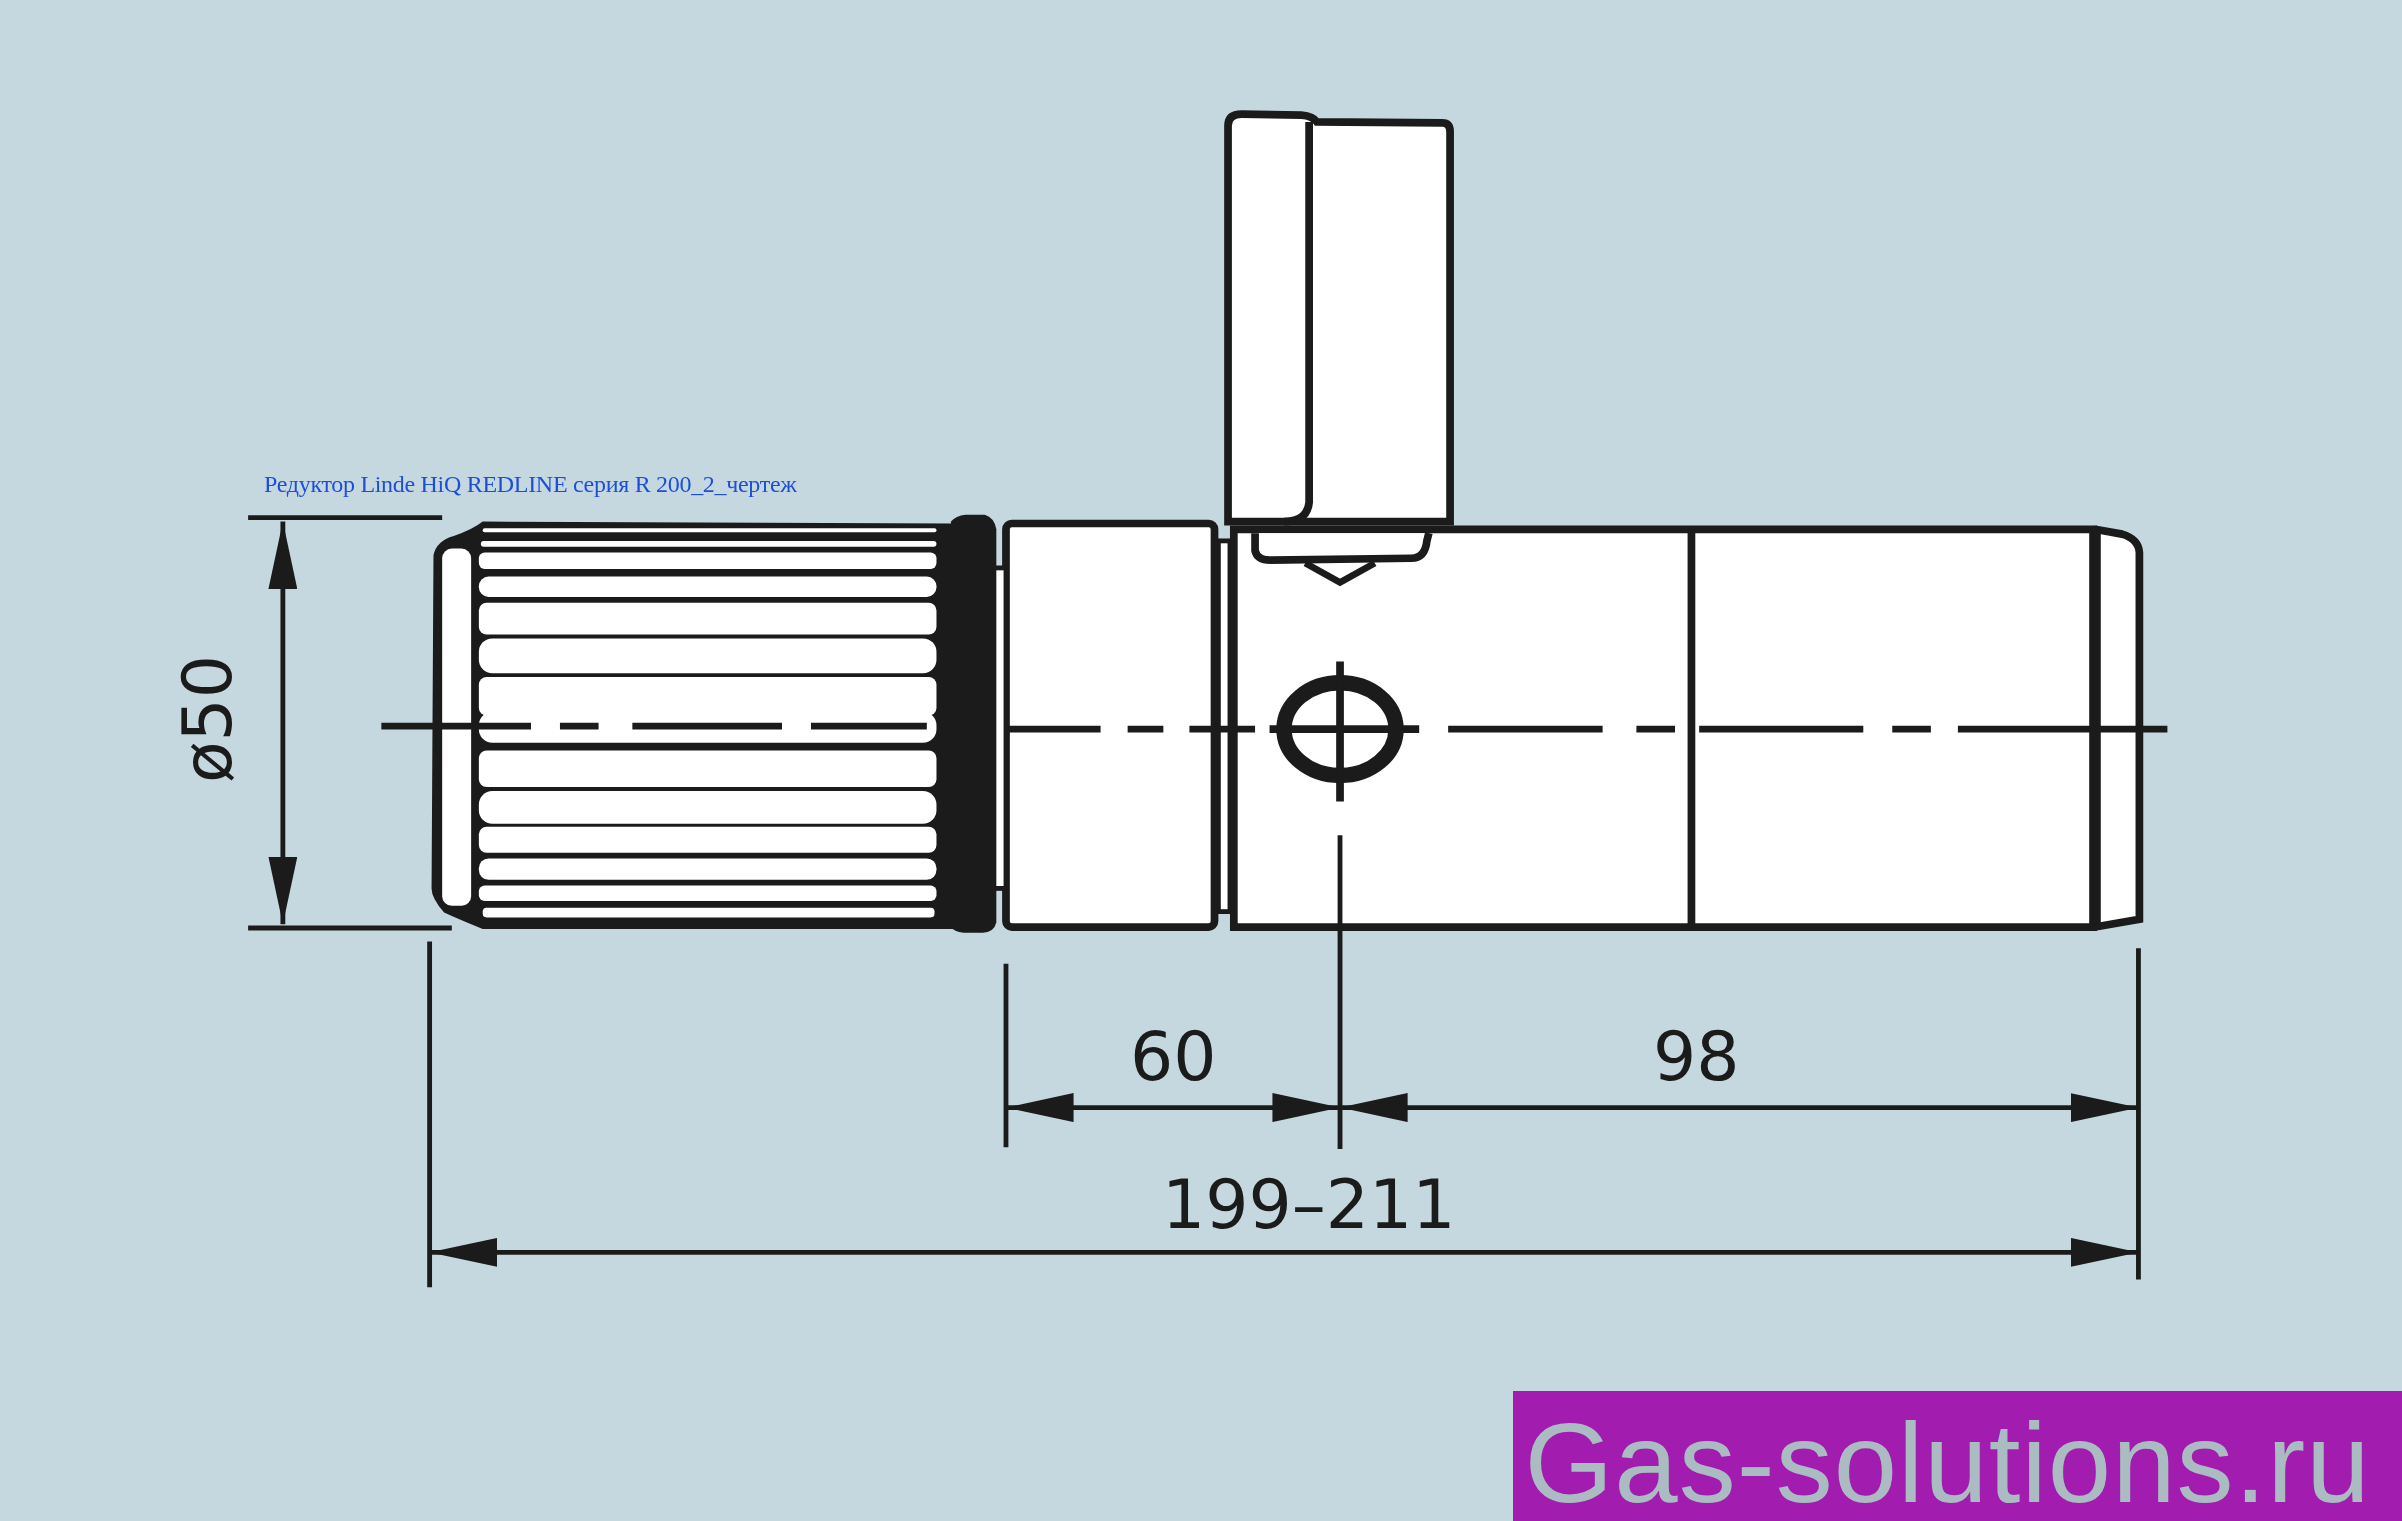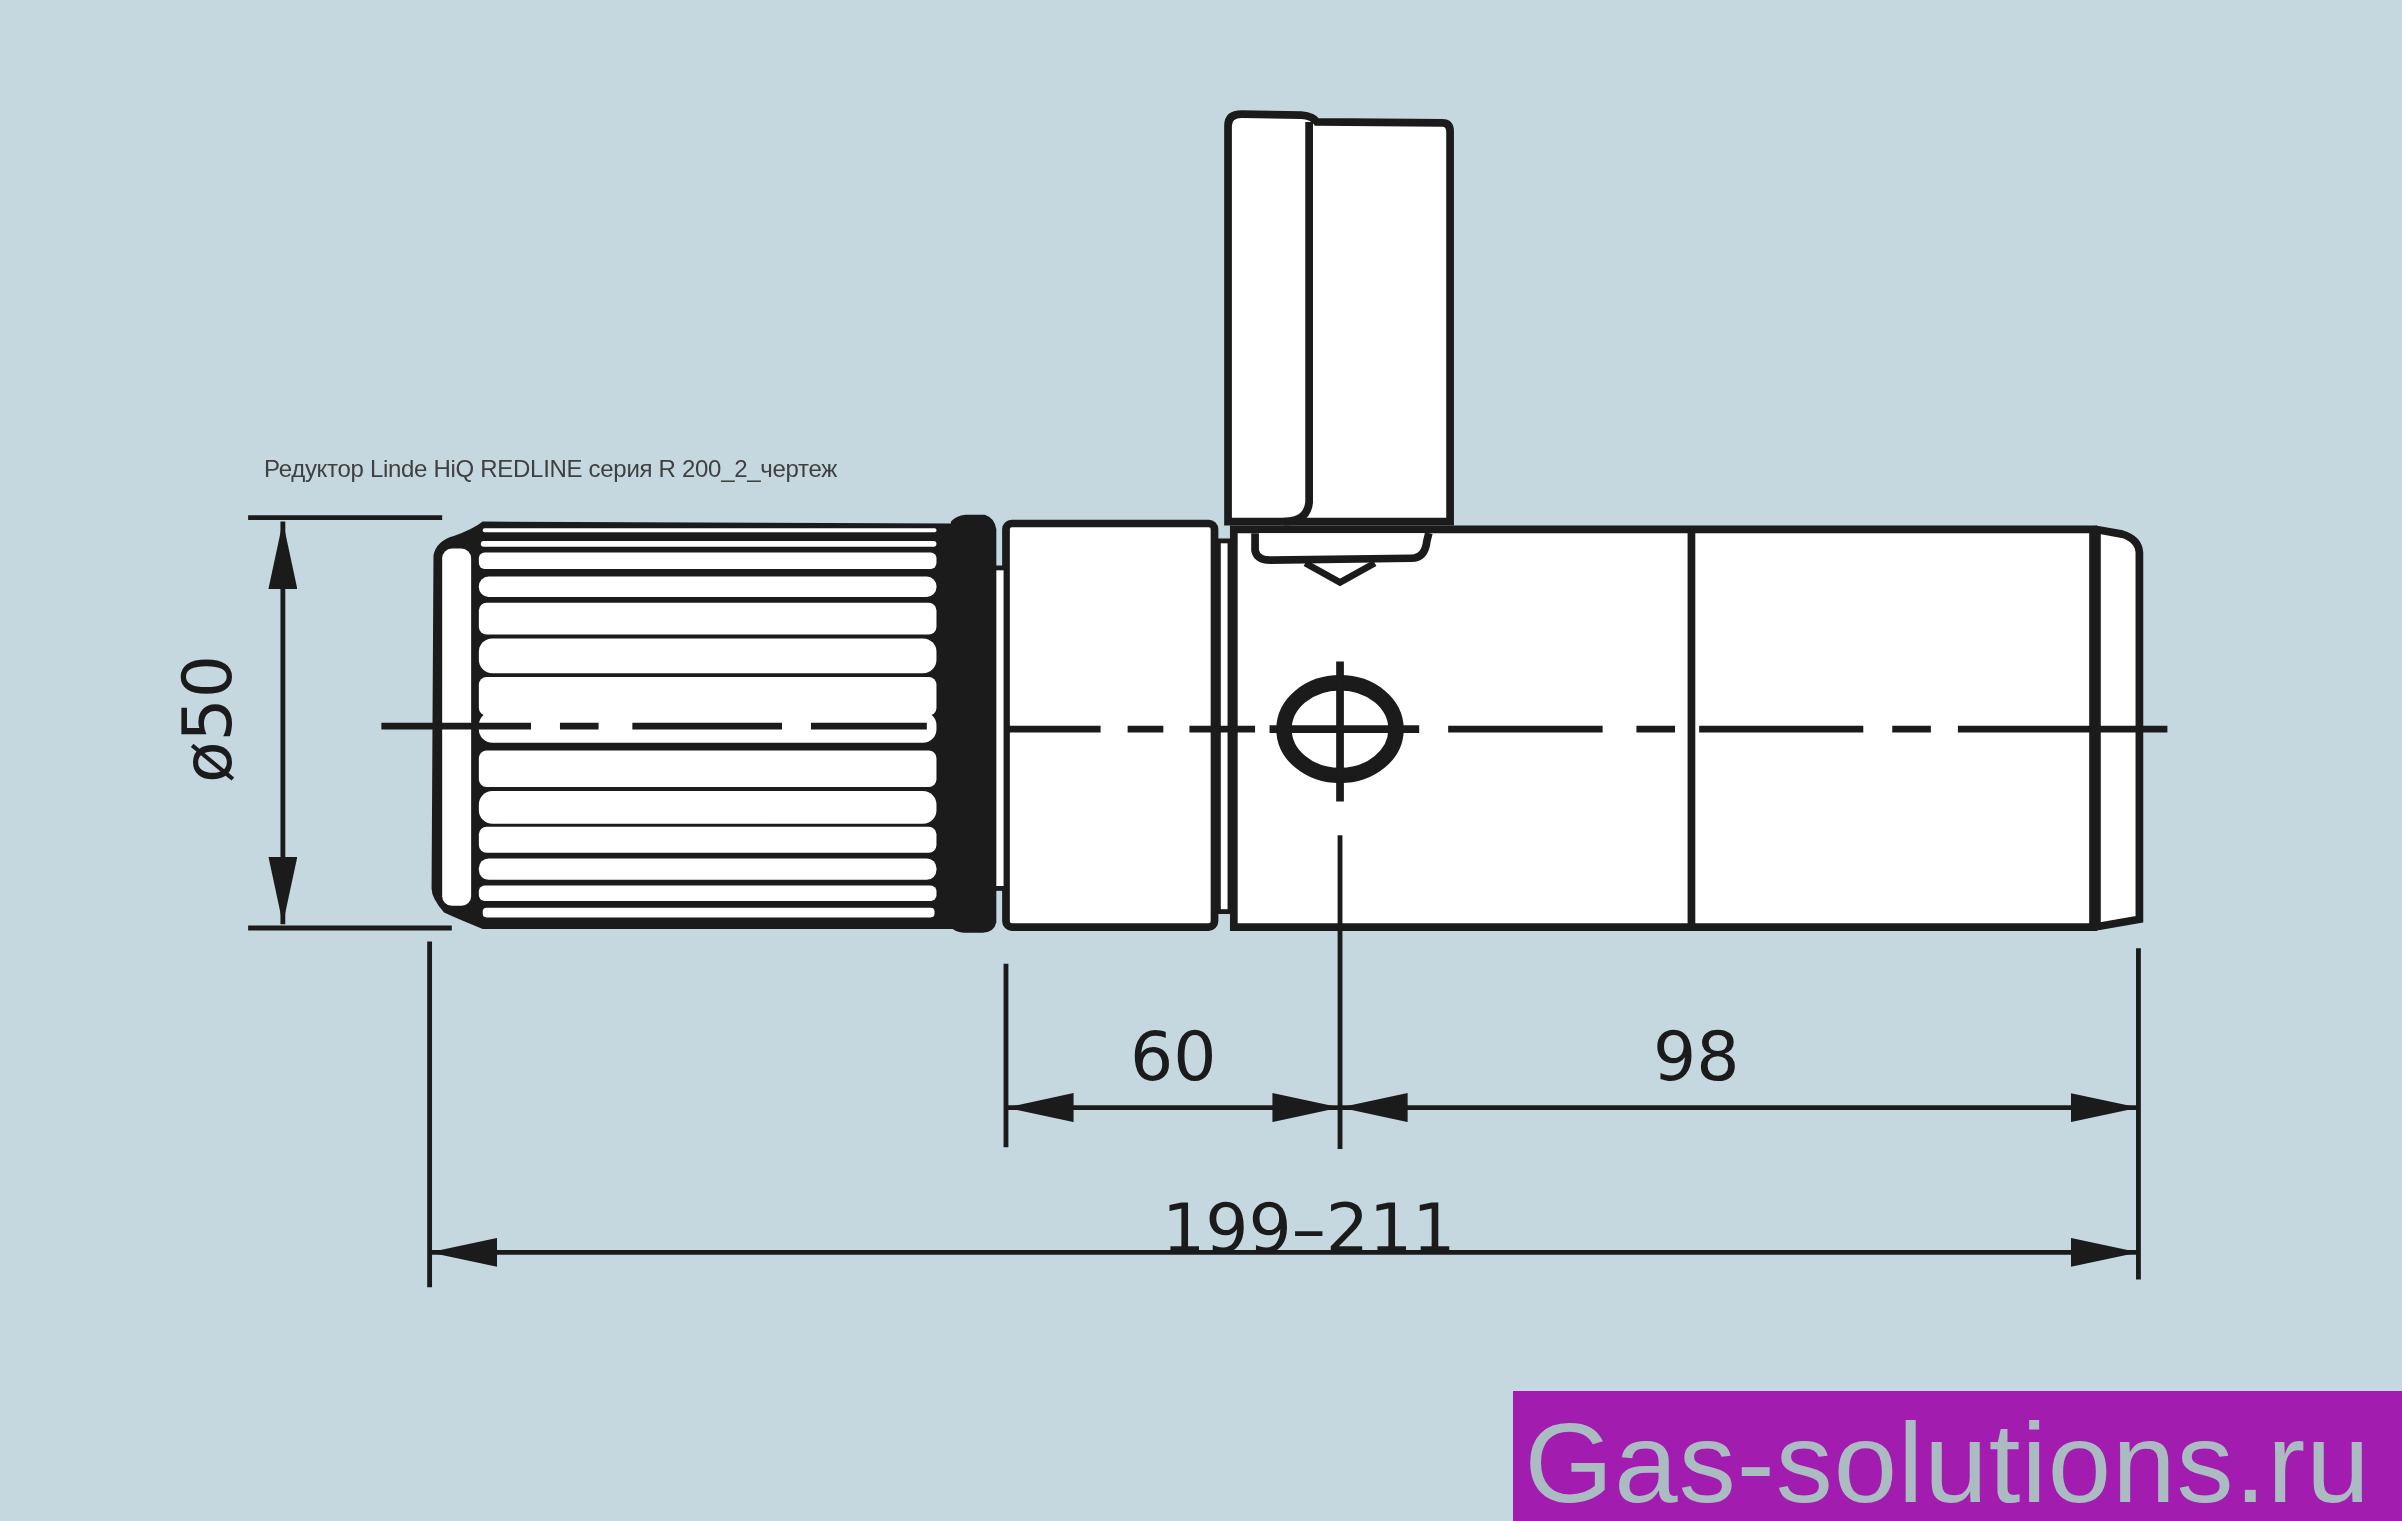--- a/index.html
+++ b/index.html
@@ -3,31 +3,31 @@
   <meta charset="utf-8">
   <style>
     html, body { margin: 0; padding: 0; }
     body {
       width: 2402px; height: 1522px; overflow: hidden;
       background: #c6d8df; position: relative;
       font-family: "Liberation Sans", "DejaVu Sans", sans-serif;
     }
     .drawing { position: absolute; left: 0; top: 0; width: 2402px; height: 1522px; }
     .caption {
-      position: absolute; left: 264px; top: 455px;
-      font-size: 24px; color: #404040; white-space: nowrap;
-      font-family: Liberation Sans, sans-serif; letter-spacing: -0.3px;
+      position: absolute; left: 264px; top: 471px;
+      font-size: 24px; color: #1d4ed8; white-space: nowrap;
+      font-family: Liberation Serif, serif; letter-spacing: -0.3px;
     }
     .dim-text {
       position: absolute; color: #1b1b1b; font-size: 68px; line-height: 1;
       font-family: "DejaVu Sans", sans-serif; white-space: nowrap;
     }
     .dim-40 { left: 1130px; top: 1023px; }
     .dim-98 { left: 1653px; top: 1023px; text-align: right; }
-    .dim-total { left: 1162px; top: 1171px; margin-top: 24px; }
+    .dim-total { left: 1162px; top: 1171px; }
     .dim-dia {
       left: 208px; top: 719px; transform: translate(-50%, -50%) rotate(-90deg);
       transform-origin: center center;
     }
     .watermark {
       position: absolute; left: 1513px; top: 1391px; width: 961px; height: 130px;
       background: #a21caf;
     }
     .watermark span {
       position: absolute; left: 11.6px; top: 5.8px;

